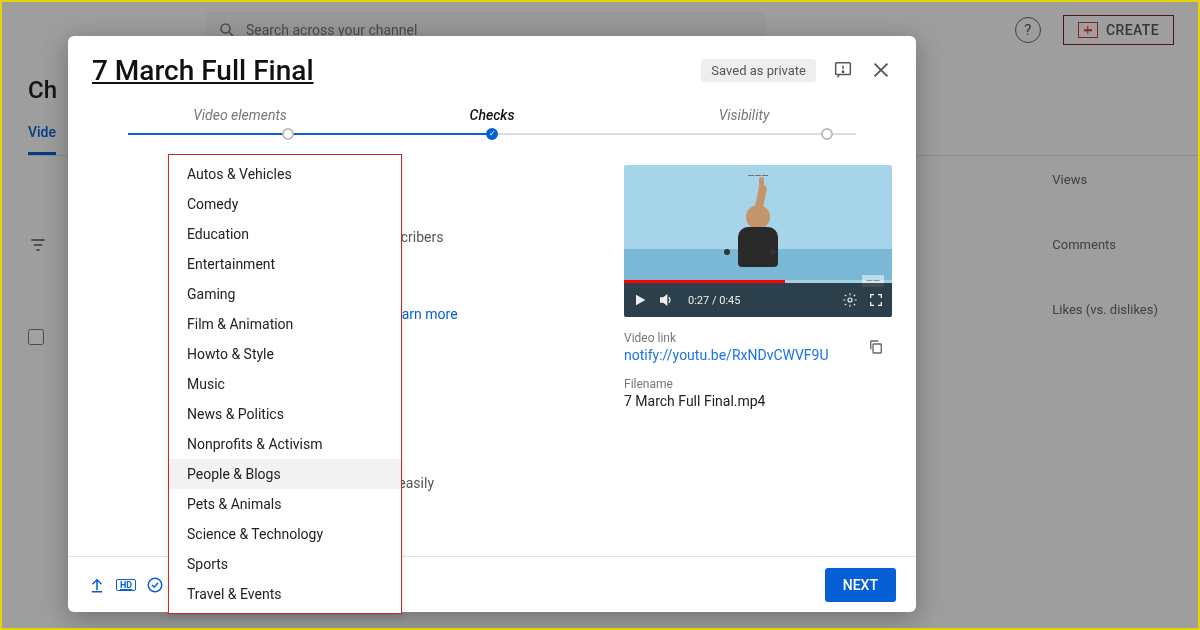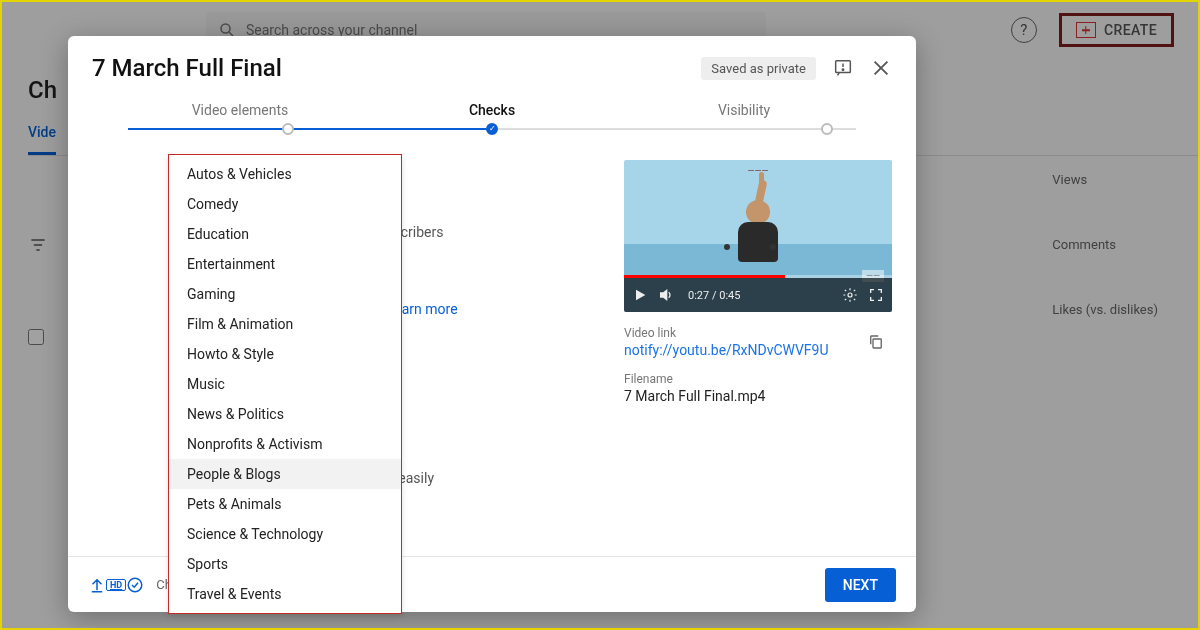--- a/index.html
+++ b/index.html
@@ -4,43 +4,43 @@
 <style>
   * { margin:0; padding:0; box-sizing:border-box; font-family:Roboto,Arial,sans-serif; }
   body { width:1200px; height:630px; overflow:hidden; position:relative; background:#f9f9f9; border:2px solid #e3d400; }
 
   
   .bg { position:absolute; inset:0; background:#f9f9f9; filter:brightness(0.88); }
   .topbar { height:56px; display:flex; align-items:center; padding:0 24px; }
   .searchwrap { margin-left:180px; width:560px; height:36px; background:#f1f1f1; border-radius:3px; display:flex; align-items:center; padding:0 12px; color:#777; font-size:14px; gap:10px; }
   .topright { margin-left:auto; display:flex; align-items:center; gap:22px; }
   .help-icon { width:26px; height:26px; border:1.5px solid #666; border-radius:50%; display:flex; align-items:center; justify-content:center; font-size:15px; color:#555; }
-  .create-btn { display:flex; align-items:center; gap:8px; border:3px solid #7f1d1d; padding:6px 14px; font-size:14px; font-weight:500; color:#555; letter-spacing:0.4px; }
+  .create-btn { display:flex; align-items:center; gap:8px; border:1px solid #7f1d1d; padding:6px 14px; font-size:14px; font-weight:500; color:#555; letter-spacing:0.4px; }
   .create-icon { width:20px; height:16px; border:1.5px solid #d33; position:relative; }
   .create-icon::before { content:""; position:absolute; left:50%; top:50%; width:8px; height:1.5px; background:#d33; transform:translate(-50%,-50%); }
   .create-icon::after  { content:""; position:absolute; left:50%; top:50%; width:1.5px; height:8px; background:#d33; transform:translate(-50%,-50%); }
   .bg h2 { font-size:24px; font-weight:500; margin:18px 0 0 26px; color:#222; }
   .bgtabs { display:flex; gap:26px; margin:20px 0 0 26px; font-size:14px; color:#666; border-bottom:1px solid #ddd; }
   .bgtabs span { padding-bottom:12px; }
   .bgtabs .sel { color:#065fd4; border-bottom:3px solid #065fd4; font-weight:500; }
   .bgrow { display:flex; align-items:center; margin:16px 0 0 26px; gap:20px; color:#666; font-size:13px; }
   .bgrow .cols { margin-left:auto; display:flex; gap:50px; padding-right:40px;flex-direction:column; }
 
   
   .overlay { position:absolute; inset:0; background:rgba(0,0,0,0.28); }
   .modal { position:absolute; left:66px; top:34px; width:848px; height:576px; background:#fff; border-radius:6px; box-shadow:0 6px 28px rgba(0,0,0,0.3); display:flex; flex-direction:column; }
   .mhead { display:flex; align-items:center; padding:18px 24px 14px 24px; }
-  .mhead h3 { font-size:24px; font-weight:500; color:#111; }
-  .mhead .right { margin-left:auto; display:flex; align-items:center; gap:16px; }
+  .mhead h3 { font-size:28px; font-weight:500; color:#111;text-decoration:underline; }
+  .mhead .right { margin-left:auto; display:flex; gap:16px; }
   .chip { background:#eee; padding:4px 10px; font-size:13px; color:#555; border-radius:3px; }
   .feedback-icon, .close-icon { width:22px; height:22px; display:flex; align-items:center; justify-content:center; color:#555; cursor:pointer; }
   .close-icon svg, .feedback-icon svg { width:22px; height:22px; }
 
   .stepper { display:flex; align-items:center; justify-content:space-between; padding:6px 46px 0 46px; font-size:14px; color:#777; position:relative; }
-  .stepper .step { position:relative; text-align:center; flex:1; }
+  .stepper .step { position:relative; text-align:center; flex:1;font-style:italic; }
   .stepper .step.active { color:#111; font-weight:500; }
   .rail { position:relative; height:2px; background:#ddd; margin:10px 60px 0 60px; }
   .rail .dot { position:absolute; top:-5px; width:12px; height:12px; border-radius:50%; background:#fff; border:2px solid #bbb; transform:translateX(-50%); }
   .rail .dot.done { background:#065fd4; border-color:#065fd4; }
   .rail .dot.done::after { content:"✓"; color:#fff; font-size:8px; position:absolute; left:1px; top:-1px; }
   .rail .seg { position:absolute; top:0; height:2px; background:#065fd4; }
 
   .mbody { flex:1; display:flex; padding:30px 24px 10px 24px; position:relative; overflow:hidden; }
   .leftbody { flex:1; color:#555; font-size:14px; line-height:1.5; padding-left:240px; padding-top:22px; }
   .leftbody a { color:#065fd4; text-decoration:none; }
@@ -64,21 +64,21 @@
   .vidbar .time { margin-left:4px; }
   .vidbar .sp { flex:1; }
 
   .metarow { margin-top:14px; font-size:12px; color:#777; display:flex; align-items:flex-start; }
   .metarow .lbl { display:block; margin-bottom:2px; }
   .metarow a { color:#1a73e8; font-size:14px; text-decoration:none; }
   .metarow .val { color:#222; font-size:14px; }
   .copybtn { margin-left:auto; width:32px; height:32px; display:flex; align-items:center; justify-content:center; color:#666; }
 
   .mfoot { border-top:1px solid #e5e5e5; height:56px; display:flex; align-items:center; padding:0 20px; gap:12px; }
-  .mfoot .icons { display:flex; color:#065fd4; align-items:center;text-decoration:underline; }
+  .mfoot .icons { display:flex; gap:10px; color:#065fd4; align-items:center;text-decoration:underline; }
   .hd { border:1.5px solid #065fd4; font-size:9px; font-weight:700; padding:0 3px; color:#065fd4; border-radius:2px; }
   .mfoot .msg { color:#666; font-size:13px; }
   .next { margin-left:auto; background:#065fd4; color:#fff; border:none; padding:9px 18px; font-size:14px; font-weight:500; border-radius:3px; cursor:pointer; }
 
   
   .dropdown { position:absolute; left:100px; top:118px; width:234px; background:#fff; border:1px solid #c62828; box-shadow:0 2px 6px rgba(0,0,0,0.12); z-index:5; padding:4px 0; }
   .dropdown .opt { padding:7px 18px; font-size:14px; color:#222; cursor:pointer; }
   .dropdown .opt.hover { background:#f2f2f2; }
 </style>
 </head>

